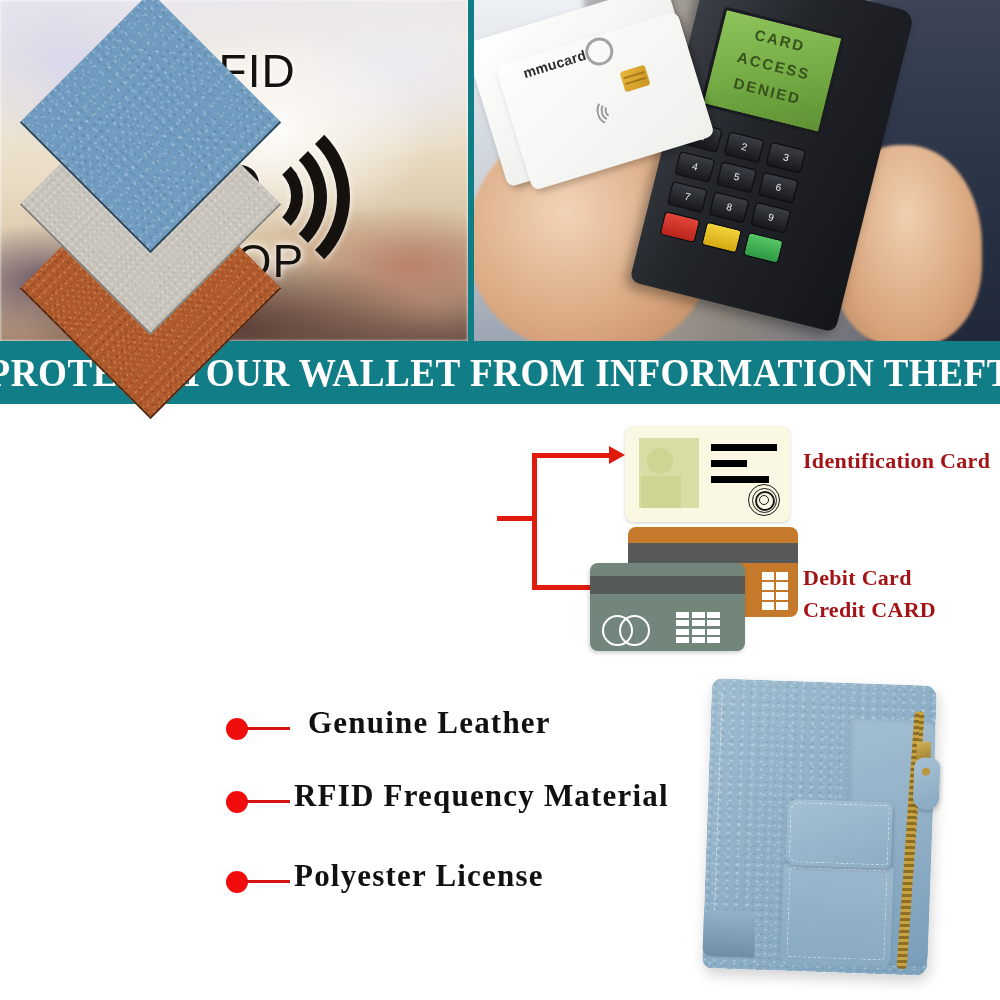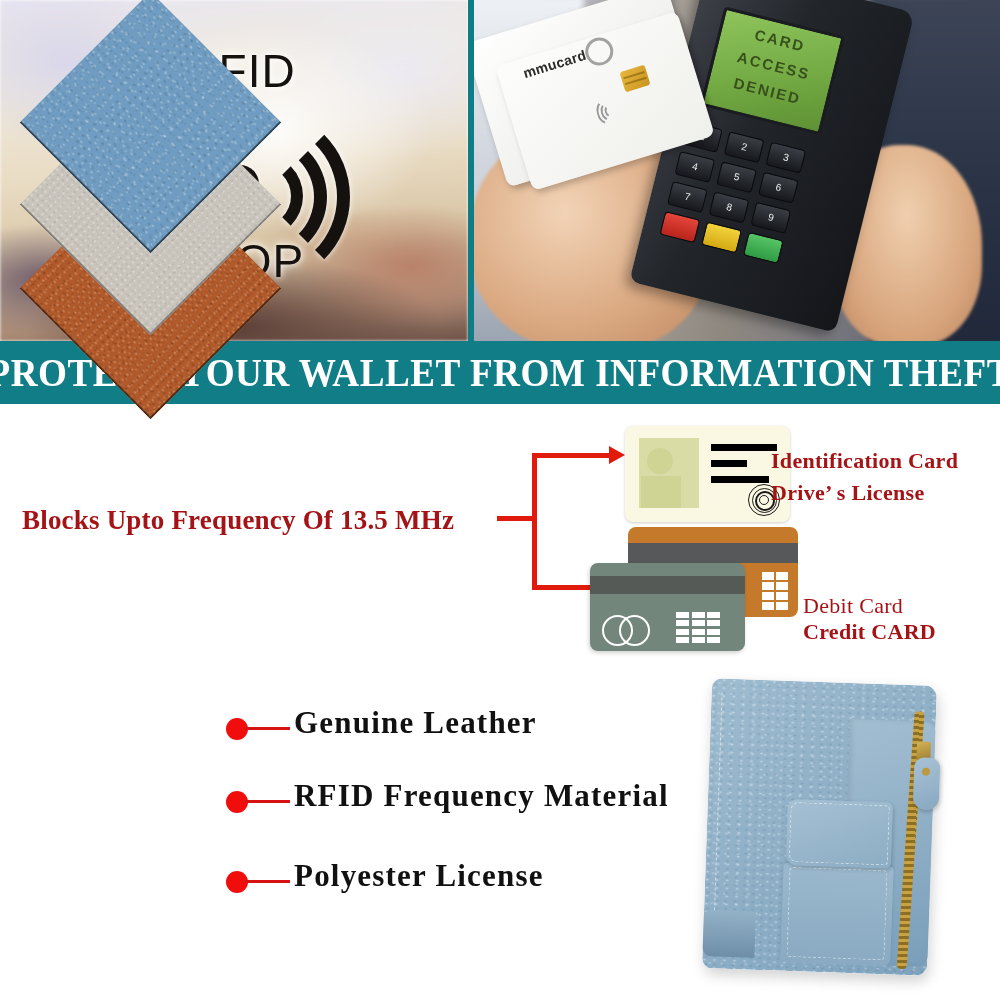--- a/index.html
+++ b/index.html
@@ -396,21 +396,21 @@
     position:absolute;
     font-family:"Liberation Serif","DejaVu Serif", serif;
     font-weight:700;
     font-size:31px;
     color:#111111;
     letter-spacing:1.2px;
     white-space:nowrap;
   }
   .row1 .lbl-dot  { left:226px; top:718px; }
   .row1 .lbl-line { left:246px; top:727px; width:44px; }
-  .row1 .lbl-text { left:294px; top:705px; }
+  .row1 .lbl-text { left:308px; top:705px; }
 
   .row2 .lbl-dot  { left:226px; top:791px; }
   .row2 .lbl-line { left:246px; top:800px; width:44px; }
   .row2 .lbl-text { left:294px; top:778px; }
 
   .row3 .lbl-dot  { left:226px; top:871px; }
   .row3 .lbl-line { left:246px; top:880px; width:44px; }
   .row3 .lbl-text { left:294px; top:858px; }
 
   
@@ -562,21 +562,20 @@
           <i></i>
           <i></i>
         </div>
     </div>
   </div>
 
   <div class="banner">
     <div class="banner-text">PROTECT YOUR WALLET FROM INFORMATION THEFT</div>
   </div>
 
-  <div class="freq-text">Blocks Upto Frequency Of 13.5 MHz</div>
 
   <div class="conn-stem"></div>
   <div class="conn-vert"></div>
   <div class="conn-arm-top"></div>
   <div class="conn-arm-bot"></div>
   <div class="arrow-head ah-top"></div>
   <div class="arrow-head ah-bot"></div>
 
   <div class="idcard">
     <div class="id-photo"></div>
@@ -622,28 +621,27 @@
         <i></i>
         <i></i>
         <i></i>
         <i></i>
         <i></i>
         <i></i>
         <i></i>
     </div>
   </div>
 
-  <div style="position:absolute; left:771px; top:448px;">
+  <div style="position:absolute; left:803px; top:448px;">
     <div style="font-family:'Liberation Serif',serif;font-weight:700;font-size:22px;color:#a41316;white-space:nowrap;letter-spacing:.3px;">Identification Card</div>
-    <div style="font-family:'Liberation Serif',serif;font-weight:700;font-size:22px;color:#a41316;white-space:nowrap;letter-spacing:.3px;margin-top:6px;">Drive’ s License</div>
   </div>
 
   <div style="position:absolute; left:803px; top:565px;">
-    <div style="font-family:'Liberation Serif',serif;font-weight:400;font-size:22px;color:#a41316;white-space:nowrap;letter-spacing:.3px;margin-top:28px;">Debit Card</div>
-    <div style="font-family:'Liberation Serif',serif;font-weight:700;font-size:22px;color:#a41316;white-space:nowrap;letter-spacing:.3px;margin-top:0;">Credit CARD</div>
+    <div style="font-family:'Liberation Serif',serif;font-weight:700;font-size:22px;color:#a41316;white-space:nowrap;letter-spacing:.3px;">Debit Card</div>
+    <div style="font-family:'Liberation Serif',serif;font-weight:700;font-size:22px;color:#a41316;white-space:nowrap;letter-spacing:.3px;margin-top:6px;">Credit CARD</div>
   </div>
 
   <div class="swatch sw3">
     <div class="sw-inner tex-rust"></div>
   </div>
   <div class="swatch sw2">
     <div class="sw-inner tex-gray"></div>
   </div>
   <div class="swatch sw1">
     <div class="sw-inner tex-blue"></div>

